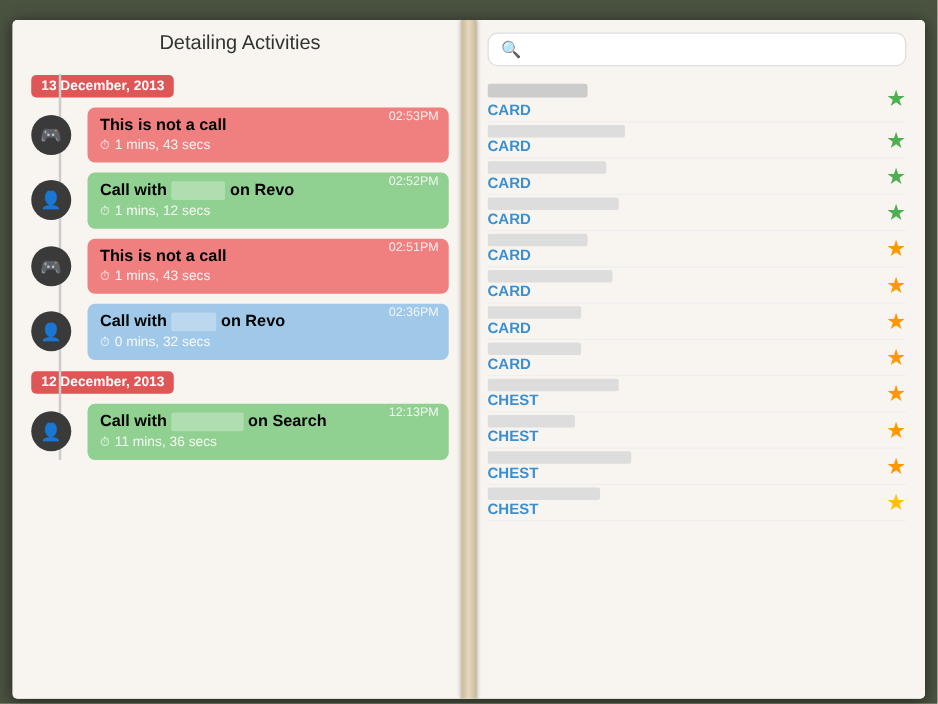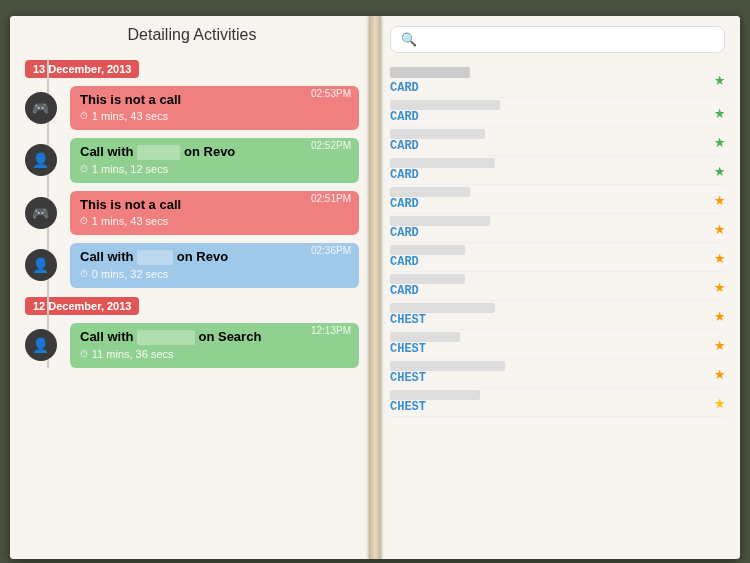--- a/index.html
+++ b/index.html
@@ -197,21 +197,20 @@
     .contacts-list {
       overflow: hidden;
     }
 
     .contact-item {
       display: flex;
       align-items: center;
       justify-content: space-between;
       padding: 2px 0;
       border-bottom: 1px solid #eee;
-      font-family: Liberation Mono, monospace;
     }
 
     .contact-info {
       flex: 1;
     }
 
     .contact-name {
       font-size: 11px;
       color: #555;
     }

